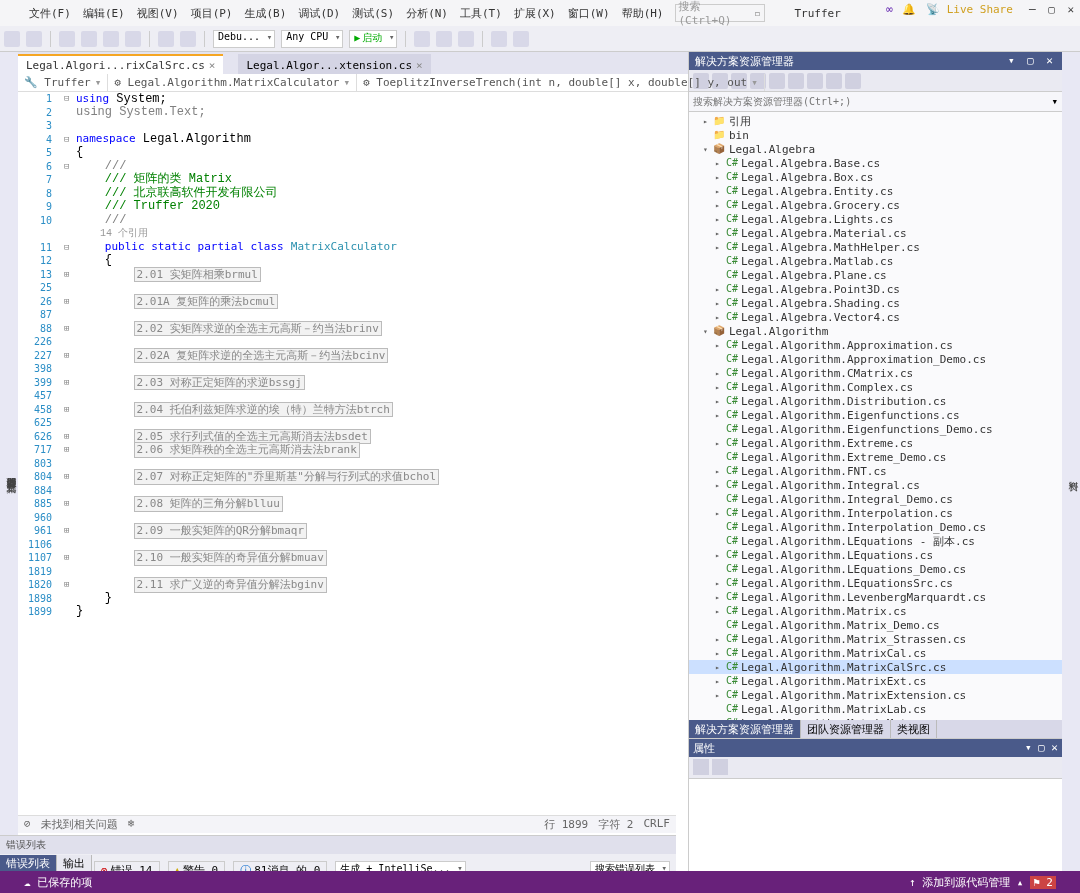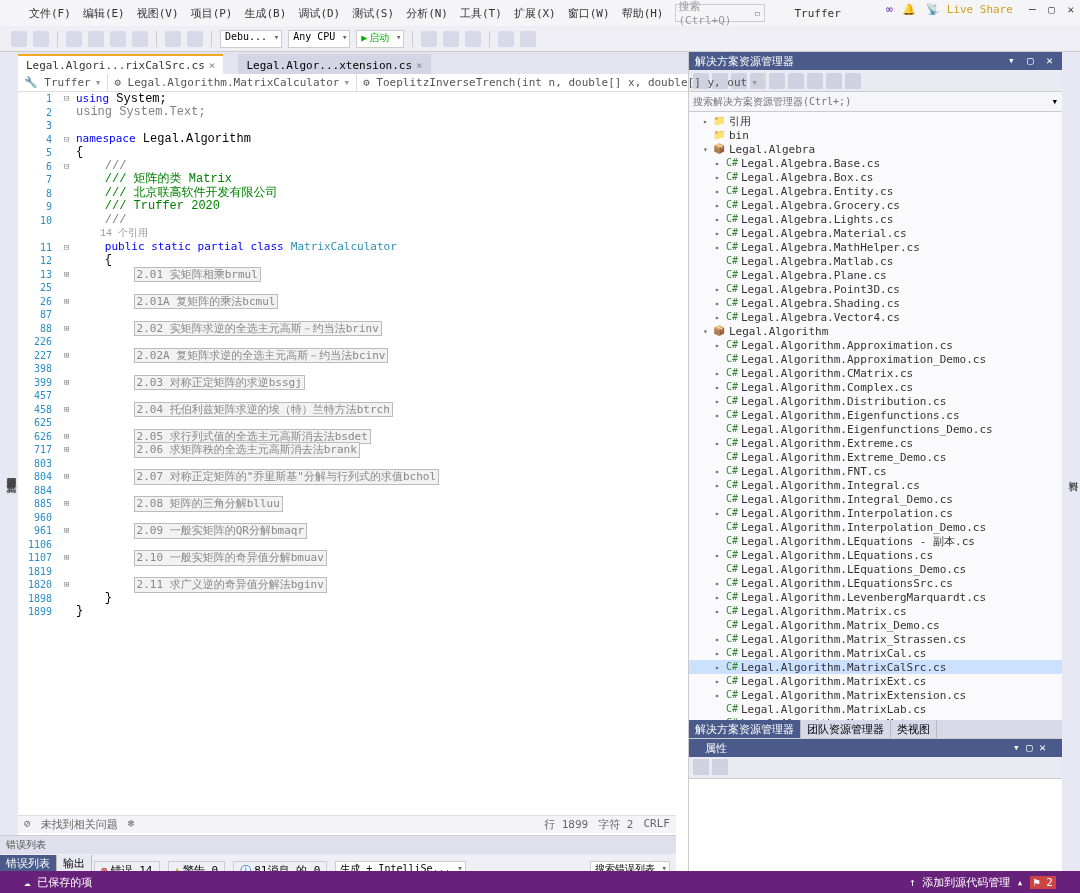--- a/index.html
+++ b/index.html
@@ -6,21 +6,21 @@
 body{background:#eef;width:1080px;height:893px;overflow:hidden;position:relative}
 .titlebar{height:26px;background:#f5f5f7;display:flex;align-items:center;padding:0 24px;position:relative}
 .titlebar .menus{display:flex;gap:2px}
 .titlebar .menus span{padding:3px 5px;color:#333;cursor:pointer}
 .titlebar .search-box{margin-left:6px;border:1px solid #ccc;width:90px;height:18px;display:flex;align-items:center;padding:0 3px;color:#999;font-size:10px}
 .titlebar .apptitle{margin-left:30px;color:#333;font-size:11px}
 .titlebar .right{position:absolute;right:6px;top:3px;display:flex;gap:10px;color:#555}
 .titlebar .right .vs{color:#6a2fb3}
 .titlebar .right .live{color:#d0a020}
 .titlebar .right .winbtns span{margin-left:6px;color:#444}
-.toolbar{height:26px;background:#eeeef4;border-bottom:1px solid #ccc;display:flex;align-items:center;padding:0 11px;gap:6px}
+.toolbar{height:26px;background:#eeeef4;border-bottom:1px solid #ccc;display:flex;align-items:center;padding:0 4px;gap:6px}
 .tb-btn{width:16px;height:16px;background:#d8d8e8;border-radius:2px}
 .tb-sep{width:1px;height:16px;background:#ccc;margin:0 2px}
 .tb-select{border:1px solid #ccc;background:#fff;height:18px;padding:0 14px 0 4px;font-size:10px;position:relative}
 .tb-select::after{content:"▾";position:absolute;right:2px;top:1px;font-size:9px;color:#666}
 .tb-play{color:#0a0}
 .tb-play::before{content:"▶";margin-right:2px}
 .main{display:flex;height:836px}
 .lbar,.rbar{width:18px;background:#e8e8f4;writing-mode:vertical-rl;text-align:center;font-size:10px;color:#444;padding-top:6px}
 .editor-area{flex:1;display:flex;flex-direction:column;background:#fff;min-width:0}
 .tabs{height:22px;background:#e4e4f0;display:flex;align-items:flex-end}
@@ -57,21 +57,21 @@
 .tree-item .icon{width:14px;height:12px;margin-right:2px;font-size:10px;text-align:center}
 .tree-item .icon.cs{color:#388a34}
 .tree-item .icon.fld{color:#d0a020}
 .tree-item .icon.proj{color:#68217a}
 .tree-item.d1{padding-left:14px}
 .tree-item.d2{padding-left:26px}
 .sol-tabs{height:18px;background:#d8d8e8;display:flex;font-size:10px}
 .sol-tabs span{padding:2px 6px;border-right:1px solid #bbb}
 .sol-tabs span.a{background:#4a5a8a;color:#fff}
 .props{height:150px;border-top:1px solid #ccc;display:flex;flex-direction:column}
-.props-title{height:18px;background:#4a5a8a;color:#fff;font-size:10px;padding:2px 16px;display:flex;justify-content:space-between}
+.props-title{height:18px;background:#4a5a8a;color:#fff;font-size:10px;padding:2px 4px;display:flex;justify-content:space-between}
 .props-bar{height:22px;background:#eaeaf2;border-bottom:1px solid #ccc;padding:2px 4px}
 .props-bar i{width:16px;height:16px;background:#d0d0e0;display:inline-block;margin-right:3px}
 .props-body{flex:1;background:#fff}
 .status{position:absolute;bottom:0;left:0;right:0;height:22px;background:#68217a;color:#fff;display:flex;align-items:center;padding:0 24px;justify-content:space-between;font-size:10px}
 .errlist{position:absolute;bottom:22px;left:0;right:404px;height:36px;background:#eeeef4;border-top:1px solid #ccc}
 .errlist-title{height:18px;background:#e0e0ec;font-size:10px;color:#555;padding:2px 6px}
 .errlist-bar{height:20px;display:flex;align-items:center;gap:8px;padding:16px 6px;font-size:10px}
 .err-pill{border:1px solid #ccc;padding:1px 6px;display:flex;align-items:center;gap:3px}
 .err-red::before{content:"⊗";color:#c00}
 .err-yel::before{content:"▲";color:#ca0;font-size:9px}

